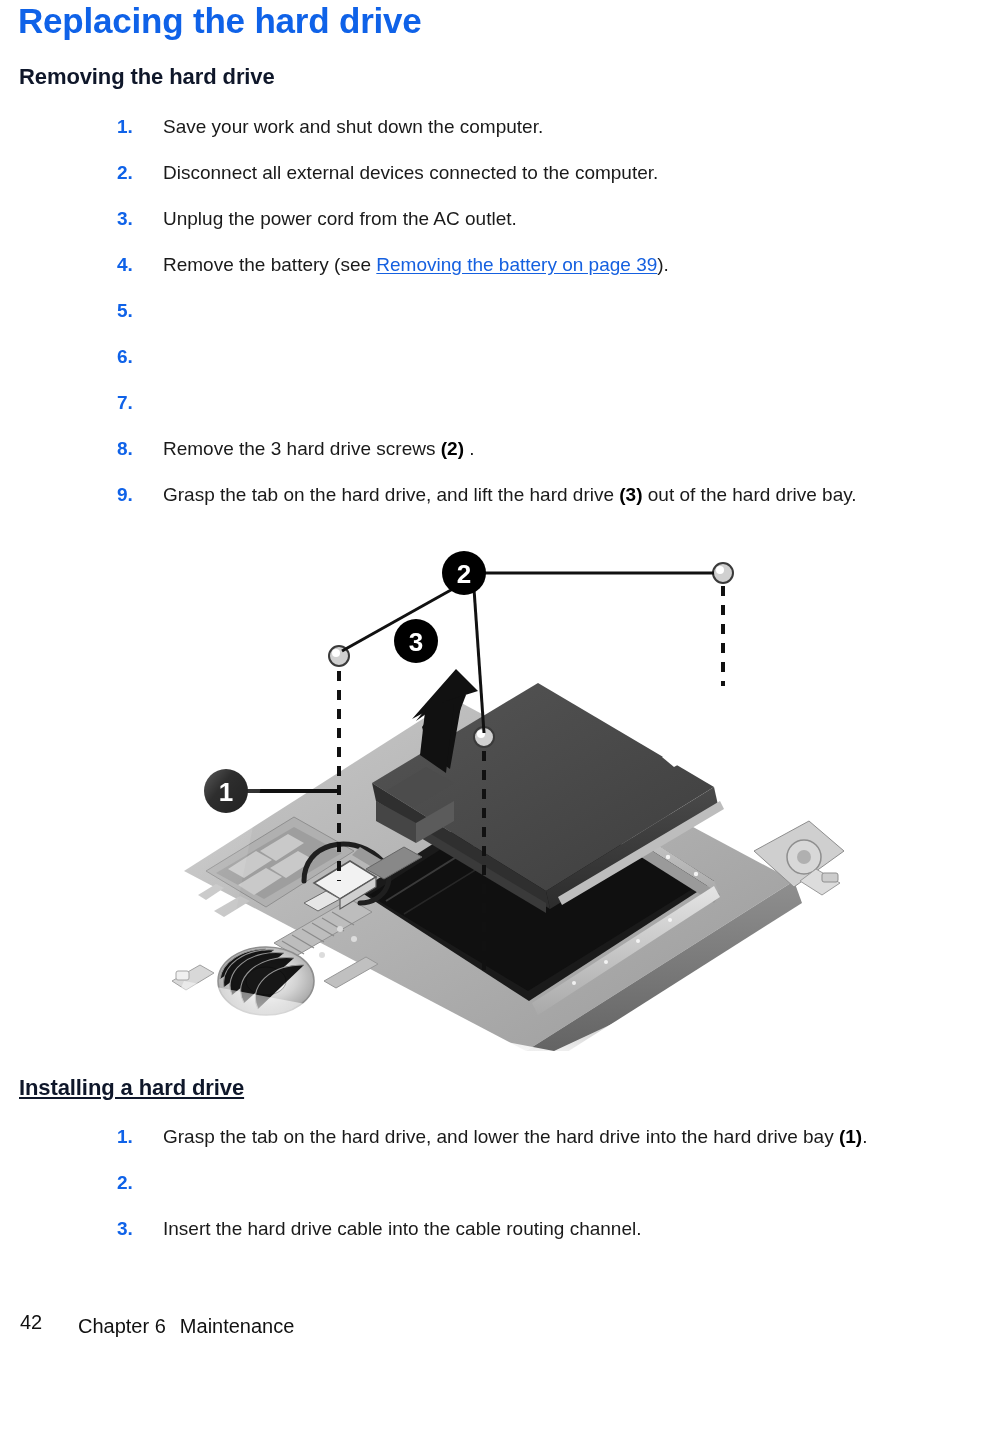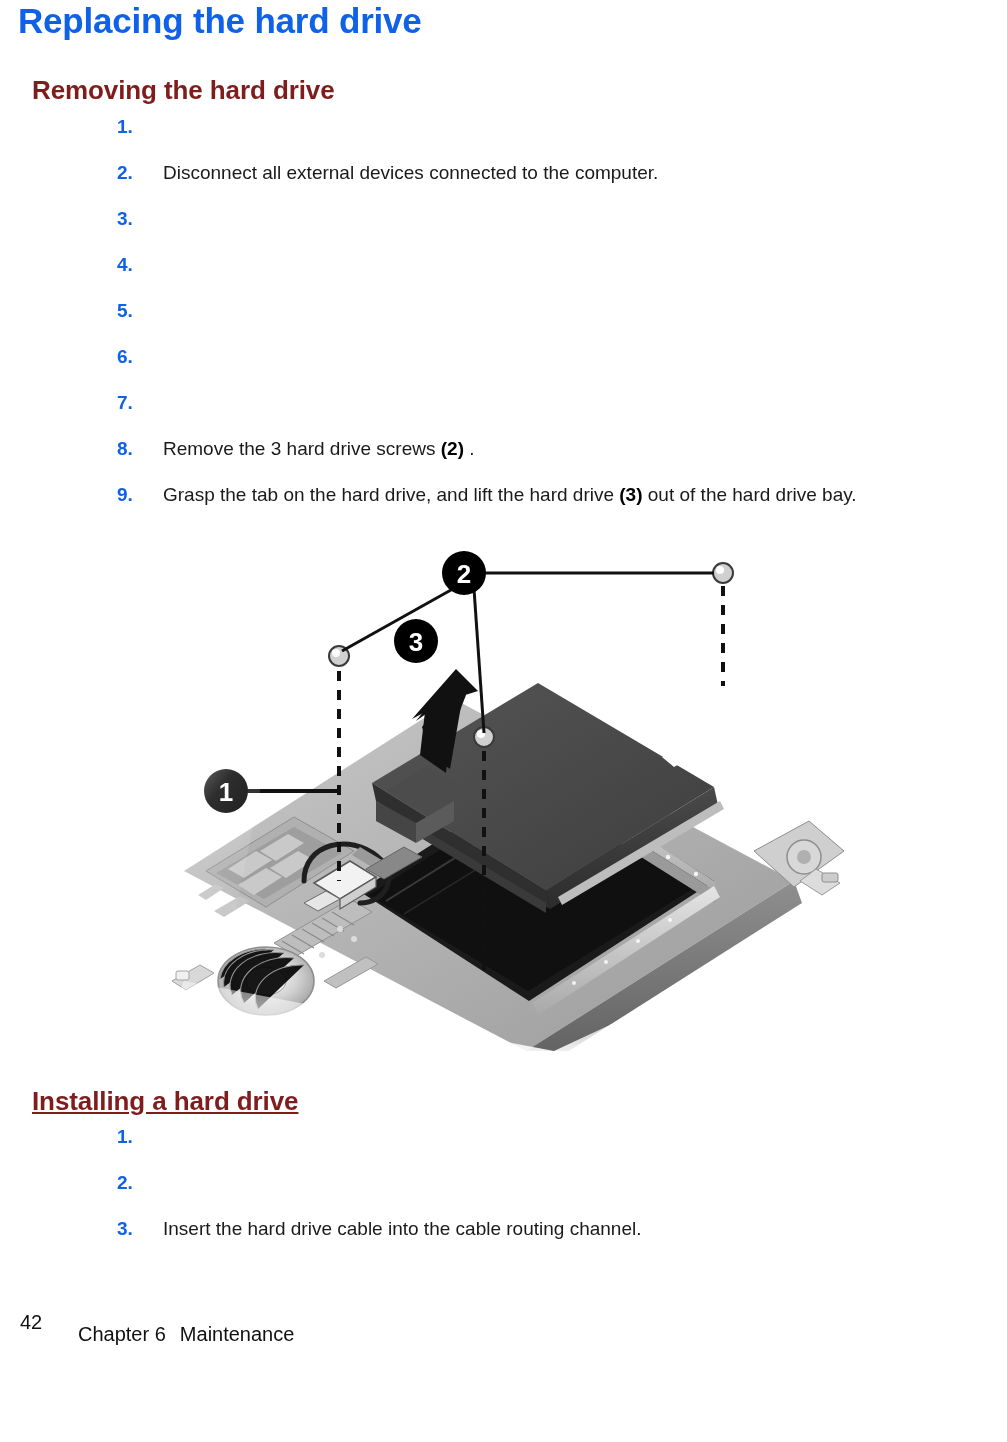--- a/index.html
+++ b/index.html
@@ -32,25 +32,25 @@
     top: -2px;
     margin: 0;
     font-size: 35px;
     line-height: 46px;
     font-weight: bold;
     color: #0F62E8;
     letter-spacing: -0.2px;
   }
 
   h2.doc-h2 {
-    margin: 13px;
-    font-size: 26px;
+    margin: 0;
+    font-size: 22px;
     line-height: 34px;
     font-weight: bold;
-    color: #7f1d1d;
+    color: #0f172a;
     letter-spacing: -0.1px;
   }
   .h2-removing {
     position: absolute;
     left: 19px;
     top: 60px;
   }
   .h2-installing {
     position: absolute;
     left: 19px;
@@ -133,38 +133,38 @@
     color: #111111;
   }
   .footer-pageno {
     position: absolute;
     left: 20px;
     top: 0;
   }
   .footer-chapter {
     position: absolute;
     left: 78px;
-    top: 12px;
+    top: 4px;
   }
   .footer-sep { display: inline-block; width: 14px; }
 </style>
 </head>
 <body>
 
 <div class="page">
 
   <h1 class="doc-h1">Replacing the hard drive</h1>
 
   <h2 class="doc-h2 h2-removing">Removing the hard drive</h2>
 
   <ol class="proc-list list-removing">
-      <li class="proc-item"><span class="proc-num">1.</span></li>
+      <li class="proc-item"><span class="proc-num">1.</span><span class="proc-text">Save your work and shut down the computer.</span></li>
       <li class="proc-item"><span class="proc-num">2.</span><span class="proc-text">Disconnect all external devices connected to the computer.</span></li>
-      <li class="proc-item"><span class="proc-num">3.</span></li>
-      <li class="proc-item"><span class="proc-num">4.</span></li>
+      <li class="proc-item"><span class="proc-num">3.</span><span class="proc-text">Unplug the power cord from the AC outlet.</span></li>
+      <li class="proc-item"><span class="proc-num">4.</span><span class="proc-text">Remove the battery (see <a class="doc-link" href="#">Removing the battery on page 39</a>).</span></li>
       <li class="proc-item"><span class="proc-num">5.</span></li>
       <li class="proc-item"><span class="proc-num">6.</span></li>
       <li class="proc-item"><span class="proc-num">7.</span></li>
       <li class="proc-item"><span class="proc-num">8.</span><span class="proc-text"><span>Remove the 3 hard drive screws </span><b class="callout-ref">(2)</b><span> .</span></span></li>
       <li class="proc-item"><span class="proc-num">9.</span><span class="proc-text"><span>Grasp the tab on the hard drive, and lift the hard drive </span><b class="callout-ref">(3)</b><span> out of the hard drive bay.</span></span></li>
     </ol>
 
   <div class="figure-wrap">
     <svg class="figure-svg" width="700" height="500" viewBox="0 0 700 500">
       <defs>
@@ -373,21 +373,21 @@
       </g>
 
       <polygon points="0,250 120,170 60,470 0,470" fill="url(#gLeftFade)"></polygon>
       <polygon points="30,430 400,500 700,360 700,500 0,500" fill="url(#gBotFade)"></polygon>
     </svg>
   </div>
 
   <h2 class="doc-h2 h2-installing">Installing a hard drive</h2>
 
   <ol class="proc-list list-installing">
-      <li class="proc-item"><span class="proc-num">1.</span></li>
+      <li class="proc-item"><span class="proc-num">1.</span><span class="proc-text"><span>Grasp the tab on the hard drive, and lower the hard drive into the hard drive bay </span><b class="callout-ref">(1)</b><span>.</span></span></li>
       <li class="proc-item"><span class="proc-num">2.</span></li>
       <li class="proc-item"><span class="proc-num">3.</span><span class="proc-text">Insert the hard drive cable into the cable routing channel.</span></li>
     </ol>
 
   <div class="doc-footer">
     <span class="footer-pageno">42</span>
     <span class="footer-chapter">
       <span>Chapter 6</span><span class="footer-sep"></span><span>Maintenance</span>
     </span>
   </div>

